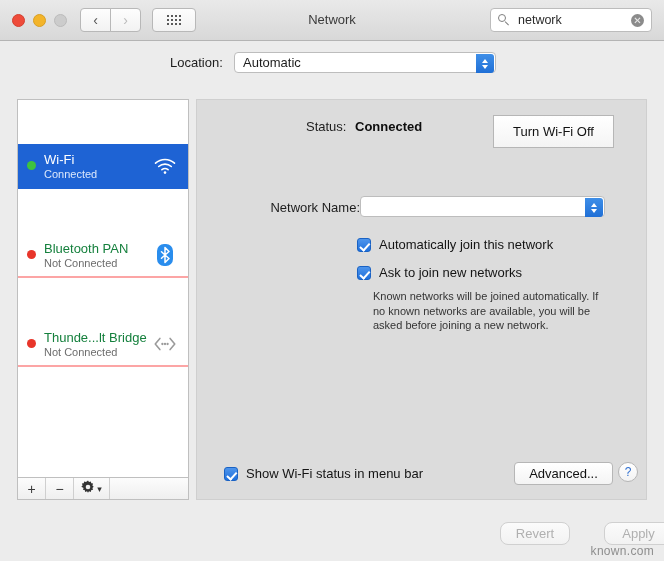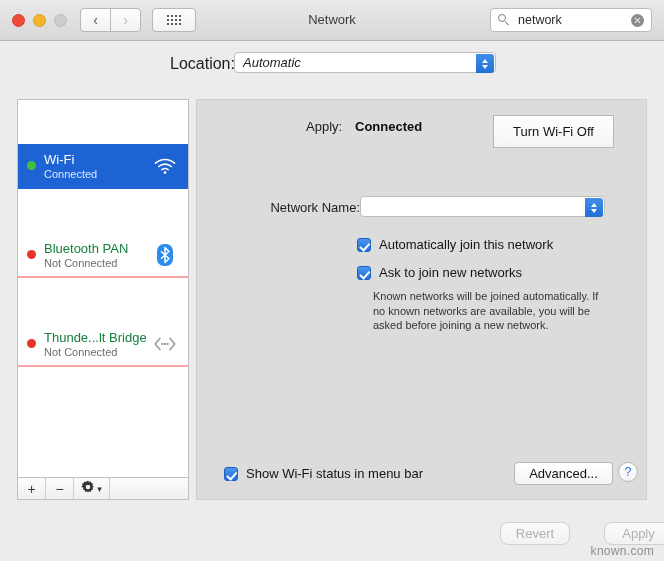--- a/index.html
+++ b/index.html
@@ -151,40 +151,39 @@
   
   #location-row {
     position: absolute;
     left: 0; top: 41px;
     width: 664px;
     height: 50px;
   }
   #location-label {
     position: absolute;
     left: 170px; top: 14px;
-    font-size: 16px;
+    font-size: 13px;
     color: #1d1d1d;
   }
   #location-select {
     position: absolute;
     left: 234px; top: 11px;
     width: 262px;
     height: 21px;
     background: #ffffff;
     border: 1px solid #bdbdbd;
     border-radius: 4px;
     box-sizing: border-box;
     display: flex;
     align-items: center;
   }
   #location-value {
     margin-left: 8px;
     font-size: 13px;
     color: #1d1d1d;
-    font-style: italic;
   }
   .stepper {
     position: absolute;
     right: 1px; top: 1px;
     width: 18px;
     height: 19px;
     background: linear-gradient(to bottom, #3f8fe8, #1f6fd6);
     border-radius: 0 3px 3px 0;
     display: flex;
     flex-direction: column;
@@ -576,21 +575,21 @@
           <circle cx="7" cy="7" r="2.3" fill="#f0f0f0"></circle>
         </svg>
       </span>
       <span style="font-size:9px;color:#333;margin-left:1px;">▾</span>
     </div>
     <div class="tb-filler"></div>
   </div>
 
   <div id="panel">
 
-    <div id="status-label">Apply:</div>
+    <div id="status-label">Status:</div>
     <div id="status-value">Connected</div>
 
     <div id="toggle-wifi-btn">
       <span>Turn Wi-Fi Off</span>
     </div>
 
     <div id="netname-label">Network Name:</div>
     <div id="netname-select">
       <span id="netname-value"></span>
       <span class="stepper">

